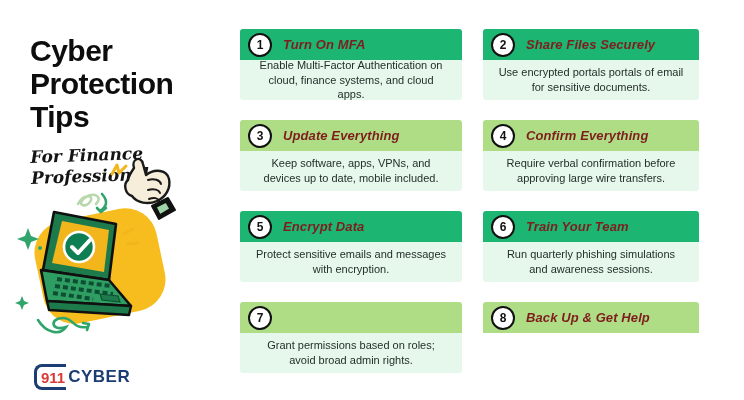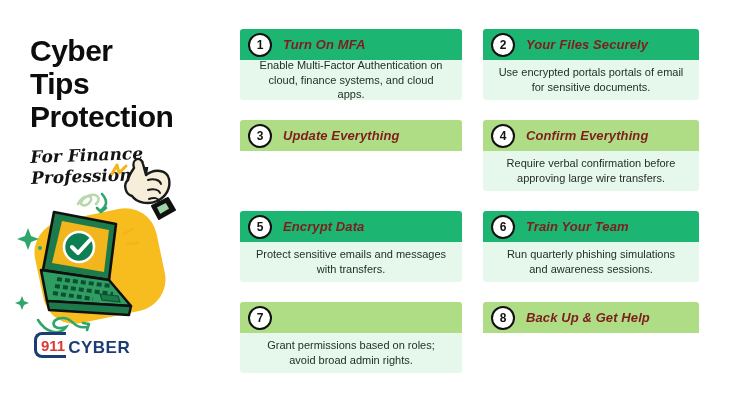--- a/index.html
+++ b/index.html
@@ -14,21 +14,21 @@
   .main-title span{display:block;}
   .subtitle{
     margin-top:14px;font-family:"DejaVu Serif", cursive;font-style:italic;font-weight:600;
     font-size:17px;line-height:1.25;color:#141414;transform:rotate(-2deg);transform-origin:left top;
   }
   .subtitle span{display:block;}
 
   .illustration{position:absolute;left:12px;top:186px;}
   .hand{position:absolute;left:104px;top:152px;}
 
-  .logo{position:absolute;left:34px;top:332px;display:flex;align-items:flex-end;}
+  .logo{position:absolute;left:34px;top:364px;display:flex;align-items:center;}
   .logo-bracket{
     display:inline-flex;align-items:center;border:3px solid #1b3d73;border-right:none;
     border-radius:8px 0 0 8px;padding:1px 1px 1px 4px;height:18px;
   }
   .logo-number{color:#d93a35;font-weight:bold;font-size:15px;letter-spacing:0px;line-height:1;}
   .logo-name{color:#1b3d73;font-weight:bold;font-size:17px;letter-spacing:0.5px;margin-left:2px;}
 
   
   .grid{
     position:absolute;left:240px;top:29px;display:grid;
@@ -50,22 +50,22 @@
   }
 </style>
 </head>
 <body>
 
 <div class="page">
 
   <div class="sidebar">
     <div class="main-title">
       <span>Cyber</span>
+      <span>Protection</span>
       <span>Tips</span>
-      <span>Protection</span>
     </div>
     <div class="subtitle">
       <span>For Finance</span>
       <span>Professionals</span>
     </div>
   </div>
 
   <svg class="hand" width="74" height="76" viewBox="0 0 74 76">
 
     <path d="M8,22 l5,-9 l2,8 l7,-7" fill="none" stroke="#f2b51c" stroke-width="3" stroke-linecap="round" stroke-linejoin="round"></path>
@@ -121,46 +121,47 @@
       <div class="card-header">
         <span class="num-circle">1</span>
         <span class="card-title">Turn On MFA</span>
       </div>
       <div class="card-body">Enable Multi-Factor Authentication on cloud, finance systems, and cloud apps.</div>
     </div>
 
     <div class="card dark">
       <div class="card-header">
         <span class="num-circle">2</span>
-        <span class="card-title">Your Files Securely</span>
+        <span class="card-title">Share Files Securely</span>
       </div>
       <div class="card-body">Use encrypted portals portals of email for sensitive documents.</div>
     </div>
 
     <div class="card light">
       <div class="card-header">
         <span class="num-circle">3</span>
         <span class="card-title">Update Everything</span>
       </div>
+      <div class="card-body">Keep software, apps, VPNs, and devices up to date, mobile included.</div>
     </div>
 
     <div class="card light">
       <div class="card-header">
         <span class="num-circle">4</span>
         <span class="card-title">Confirm Everything</span>
       </div>
       <div class="card-body">Require verbal confirmation before approving large wire transfers.</div>
     </div>
 
     <div class="card dark">
       <div class="card-header">
         <span class="num-circle">5</span>
         <span class="card-title">Encrypt Data</span>
       </div>
-      <div class="card-body">Protect sensitive emails and messages with transfers.</div>
+      <div class="card-body">Protect sensitive emails and messages with encryption.</div>
     </div>
 
     <div class="card dark">
       <div class="card-header">
         <span class="num-circle">6</span>
         <span class="card-title">Train Your Team</span>
       </div>
       <div class="card-body">Run quarterly phishing simulations and awareness sessions.</div>
     </div>
 

